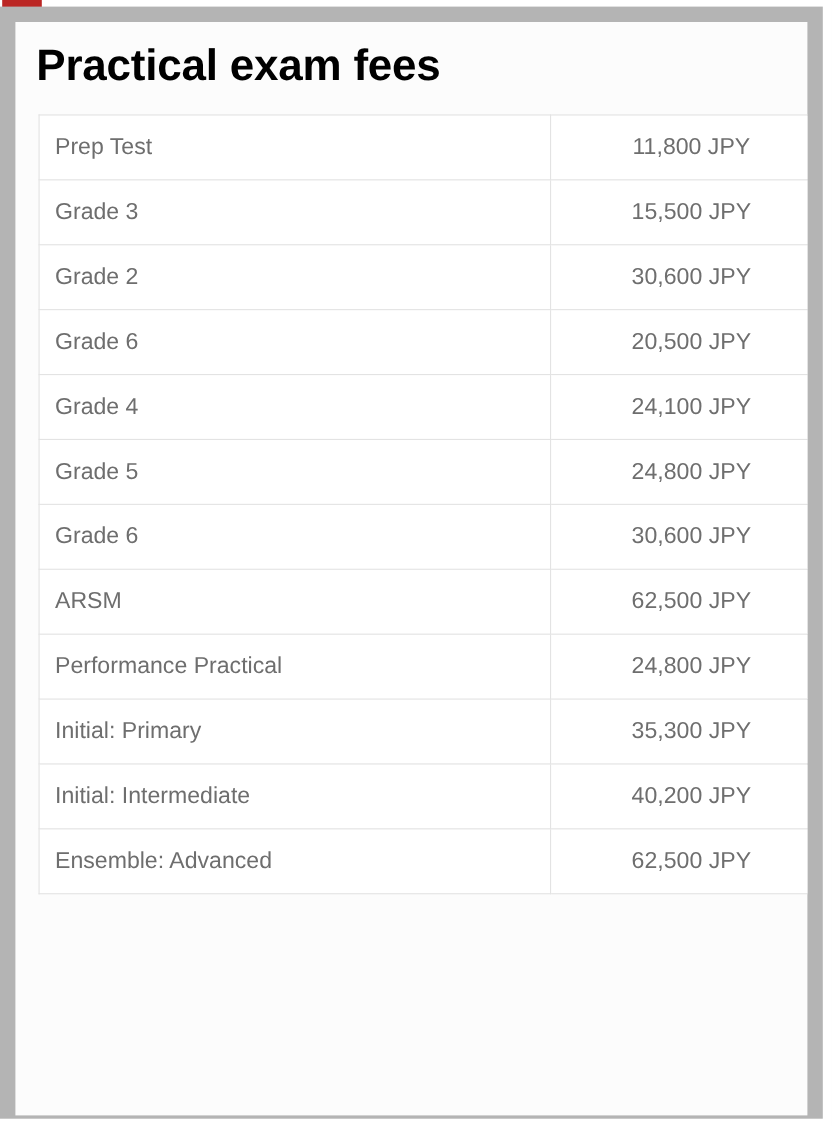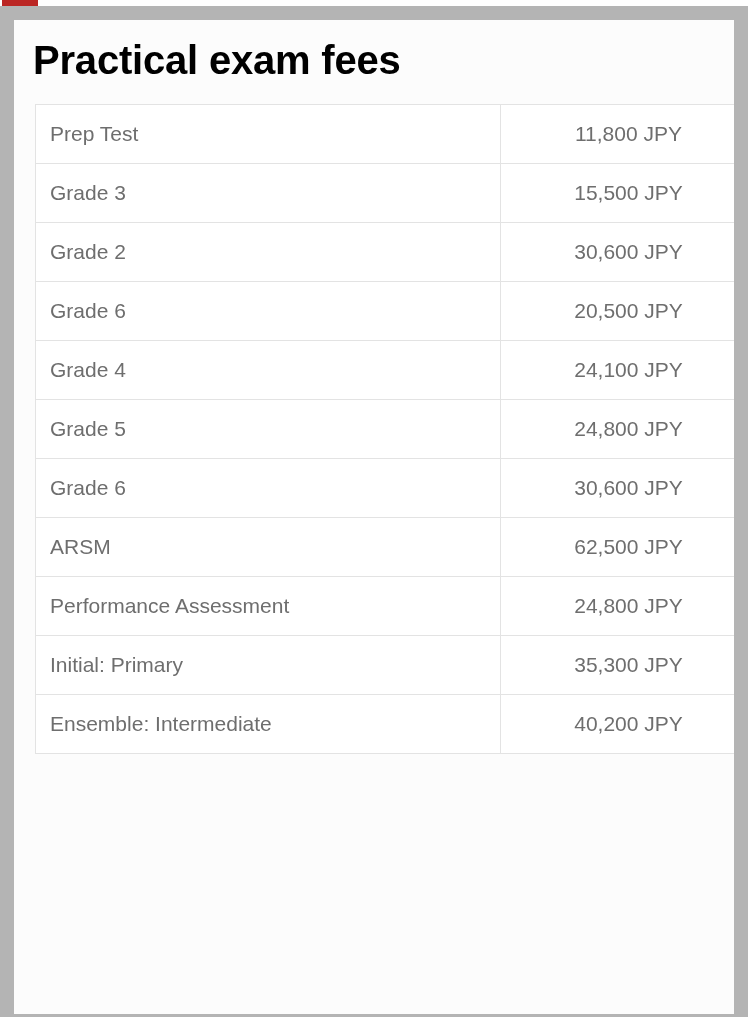--- a/index.html
+++ b/index.html
@@ -136,29 +136,33 @@
             </tr>
             <tr>
               <td class="col-name">Grade 6</td>
               <td class="col-fee">30,600 JPY</td>
             </tr>
             <tr>
               <td class="col-name">ARSM</td>
               <td class="col-fee">62,500 JPY</td>
             </tr>
             <tr>
-              <td class="col-name">Performance Assessment</td>
+              <td class="col-name">Performance Practical</td>
               <td class="col-fee">24,800 JPY</td>
             </tr>
             <tr>
               <td class="col-name">Initial: Primary</td>
               <td class="col-fee">35,300 JPY</td>
             </tr>
             <tr>
-              <td class="col-name">Ensemble: Intermediate</td>
+              <td class="col-name">Initial: Intermediate</td>
               <td class="col-fee">40,200 JPY</td>
+            </tr>
+            <tr>
+              <td class="col-name">Ensemble: Advanced</td>
+              <td class="col-fee">62,500 JPY</td>
             </tr>
           </tbody>
       </table>
     </div>
 
   </div>
 </div>
 
 </body></html>

